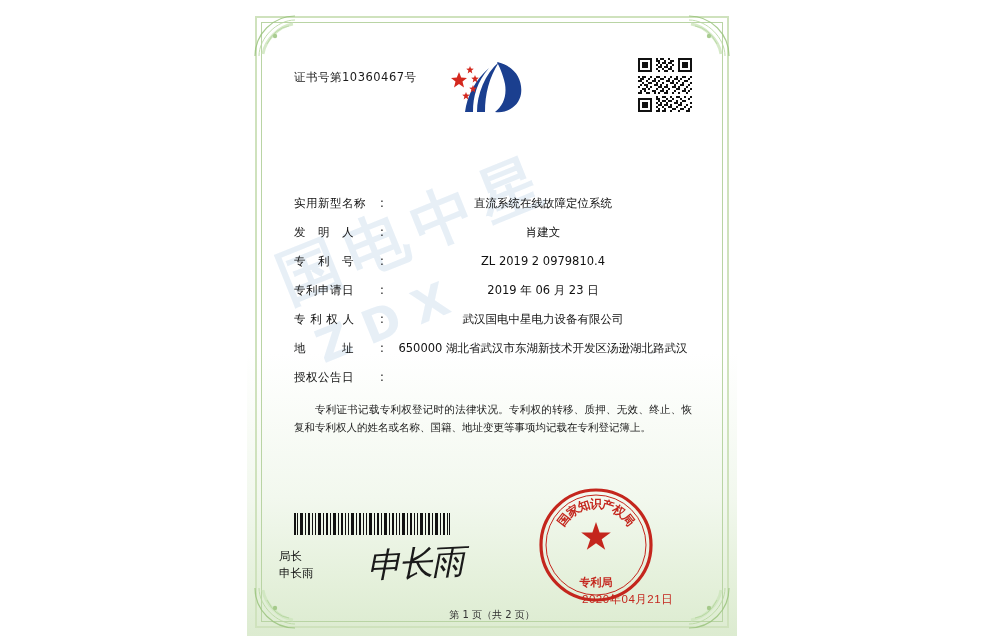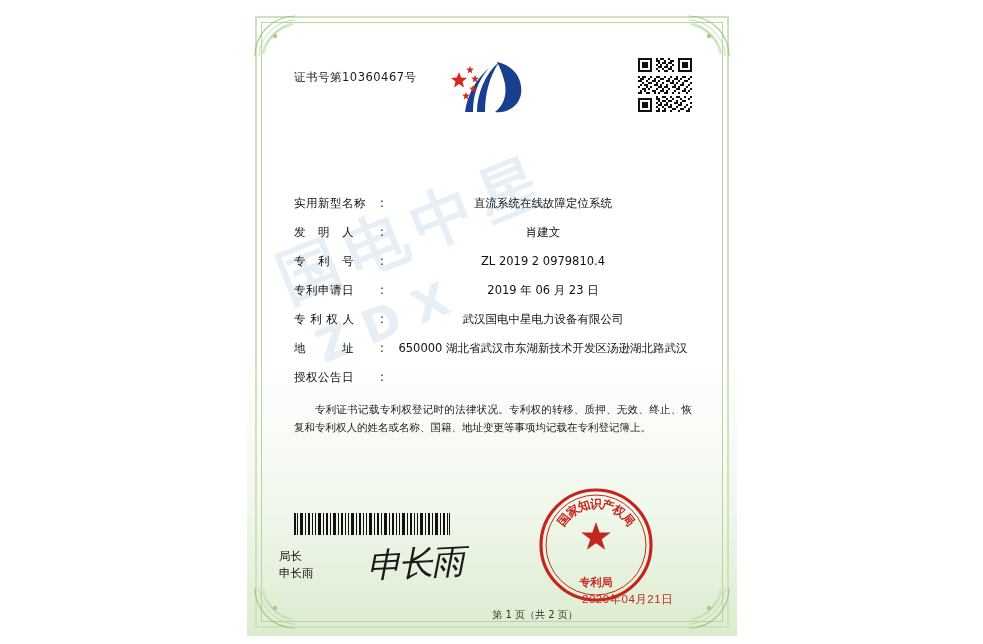--- a/index.html
+++ b/index.html
@@ -231,21 +231,20 @@
 
   .page-footer {
     position: absolute;
     left: 0;
     bottom: 14px;
     width: 100%;
     text-align: center;
     font-size: 10px;
     color: #333;
     font-family: "DejaVu Sans", sans-serif;
-    padding-left: 43px;
   }
 </style>
 </head>
 <body>
 
 <div id="certificate">
 
   <div class="paper">
 
     <div class="paper-outer-border"></div>

